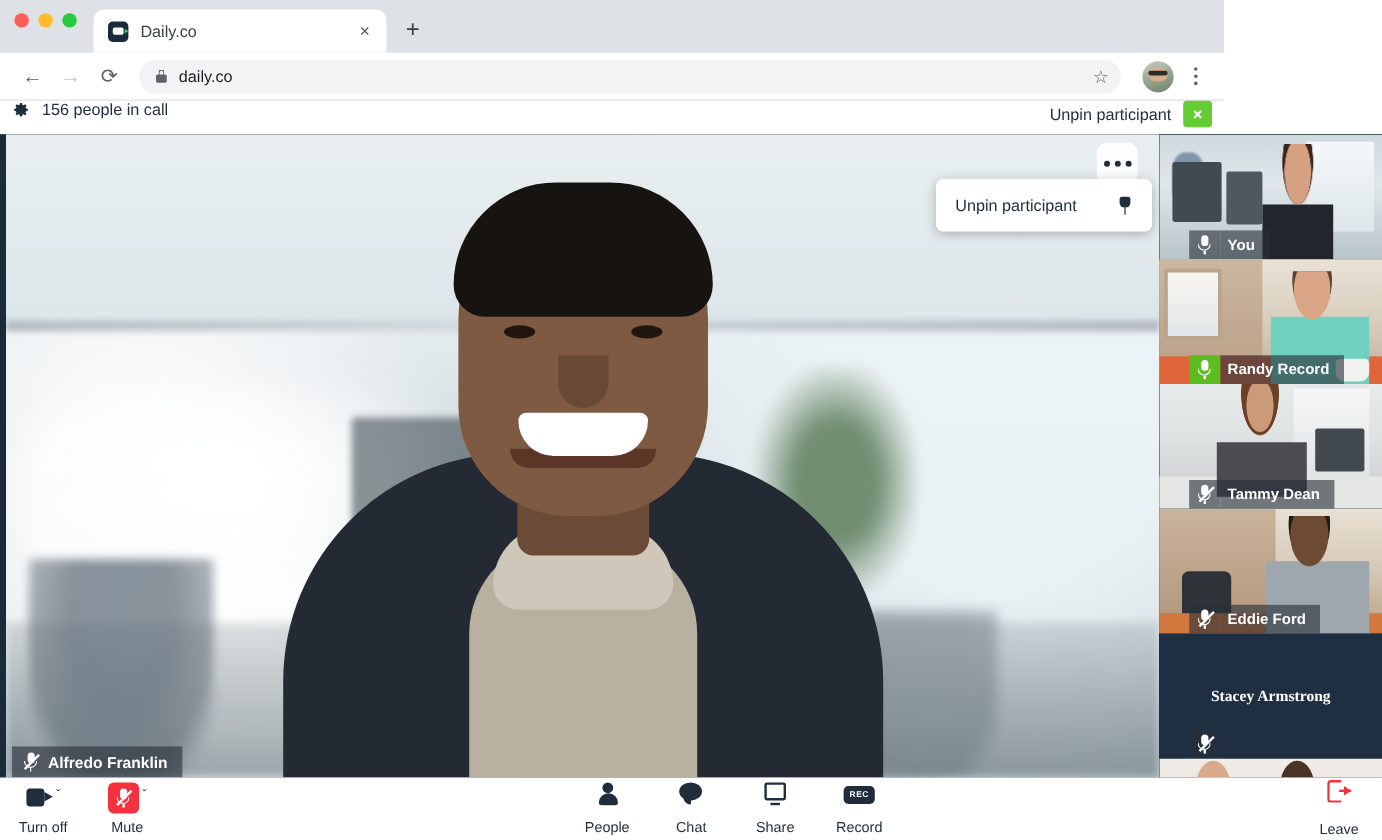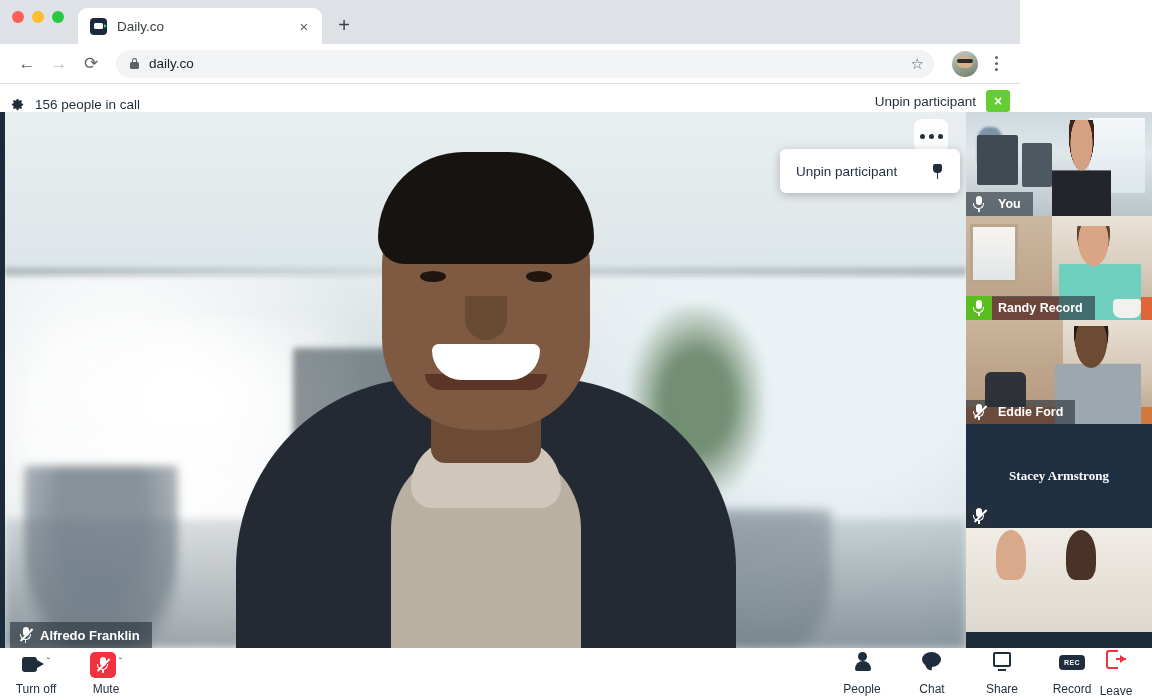--- a/index.html
+++ b/index.html
@@ -81,21 +81,21 @@
   }
   .avatar::after {
     content:""; position:absolute; left:5px; top:8px; width:16px; height:4px;
     background:#2b2b2b; border-radius:2px;
   }
   .kebab { width: 24px; height: 26px; display: flex; flex-direction: column; align-items: center; justify-content: center; gap: 3px; }
   .kebab i { width: 3px; height: 3px; border-radius: 50%; background: #5f6368; display: block; }
 
   
   .app-bar {
-    height: 28px; background: #fff; display: flex; align-items: flex-end;
+    height: 28px; background: #fff; display: flex; align-items: flex-start;
     padding: 0 10px; justify-content: space-between;
   }
   .app-bar-left { display: flex; align-items: center; gap: 10px; }
   .gear {
     width: 15px; height: 15px; flex: none; position: relative;
     color: #1f2d3d;
   }
   .people-count { font-size: 13.5px; color: #1f2d3d; }
   .app-bar-right { display: flex; align-items: center; gap: 10px; }
   .unpin-label { font-size: 13.5px; color: #1f2d3d; }
@@ -255,21 +255,21 @@
     position: absolute; left: -1px; top: 7px; width: 17px; height: 1.8px;
     background: currentColor; transform: rotate(-45deg); transform-origin: center;
     box-shadow: 0 -2.4px 0 0 rgba(255,255,255,0);
   }
 
   
   .sidebar { width: 186px; height: 536px; background: #1c2b3a; position: relative; overflow: hidden; }
   .thumb { position: relative; width: 186px; height: 104px; overflow: hidden; background: #1c2b3a; }
   .thumb.active { outline: 3px solid #5bbd20; outline-offset: -3px; }
   .thumb-tag {
-    position: absolute; left: 0; bottom: 0; height: 24px; display: flex; align-items: flex-start;
+    position: absolute; left: 0; bottom: 0; height: 24px; display: flex; align-items: flex-start; padding-left: 25px;
   }
   .thumb-mic-badge {
     width: 26px; height: 24px; display: flex; align-items: center; justify-content: center;
     background: rgba(40,48,58,.62); color: #fff;
   }
   .thumb-mic-badge.green { background: #5bbd20; }
   .thumb-name {
     height: 24px; display: flex; align-items: center; padding: 0 12px 0 6px;
     background: rgba(40,48,58,.62); color: #fff; font-size: 12.5px; font-weight: 600; white-space: nowrap;
   }
@@ -319,21 +319,21 @@
   .sc6 { background: linear-gradient(180deg,#f0ece6 0%,#ded7cd 100%); }
   .sc6 .h1 { position:absolute; left:16%; top:2%; width:16%; height:48%; background:#d8a98a; border-radius:50% 50% 30% 30%; }
   .sc6 .h2 { position:absolute; left:54%; top:2%; width:16%; height:48%; background:#4a3226; border-radius:50% 50% 30% 30%; }
 
   
   .toolbar {
     position: absolute; left: 0; top: 648px; width: 1152px; height: 52px;
     background: #fff; display: flex; align-items: center; padding: 0 14px;
   }
   .tb-left { display: flex; align-items: flex-start; gap: 26px; }
-  .tb-center { flex: 1; display: flex; align-items: center; justify-content: flex-end; gap: 26px; }
+  .tb-center { flex: 1; display: flex; align-items: center; justify-content: center; gap: 26px; }
   .tb-right { display: flex; align-items: center; }
   .tb-item {
     display: flex; flex-direction: column; align-items: center; gap: 4px;
     min-width: 44px;
   }
   .tb-label { font-size: 12px; color: #1f2d3d; }
   .tb-icon-row { display: flex; align-items: flex-start; gap: 3px; height: 26px; }
   .chev { color: #1f2d3d; font-size: 10px; line-height: 22px; }
 
   .cam-icon { width: 22px; height: 15px; position: relative; margin-top: 5px; }
@@ -513,20 +513,39 @@
             <span class="mic">
                 <span class="cap"></span>
                 <span class="arc"></span>
                 <span class="stem"></span>
               </span>
           </span>
           <span class="thumb-name">Randy Record</span>
         </div>
       </div>
 
+      <div class="thumb">
+        <div class="sc sc3">
+          <div class="winr"></div>
+            <div class="mon"></div>
+            <div class="deskw"></div>
+            <div class="woman"></div>
+        </div>
+        <div class="thumb-tag">
+          <span class="thumb-mic-badge">
+            <span class="mic muted">
+                <span class="cap"></span>
+                <span class="arc"></span>
+                <span class="stem"></span>
+                <span class="slash"></span>
+              </span>
+          </span>
+          <span class="thumb-name">Tammy Dean</span>
+        </div>
+      </div>
 
       <div class="thumb">
         <div class="sc sc4">
           <div class="brick"></div>
             <div class="chair"></div>
             <div class="table"></div>
             <div class="man2"></div>
         </div>
         <div class="thumb-tag">
           <span class="thumb-mic-badge">

